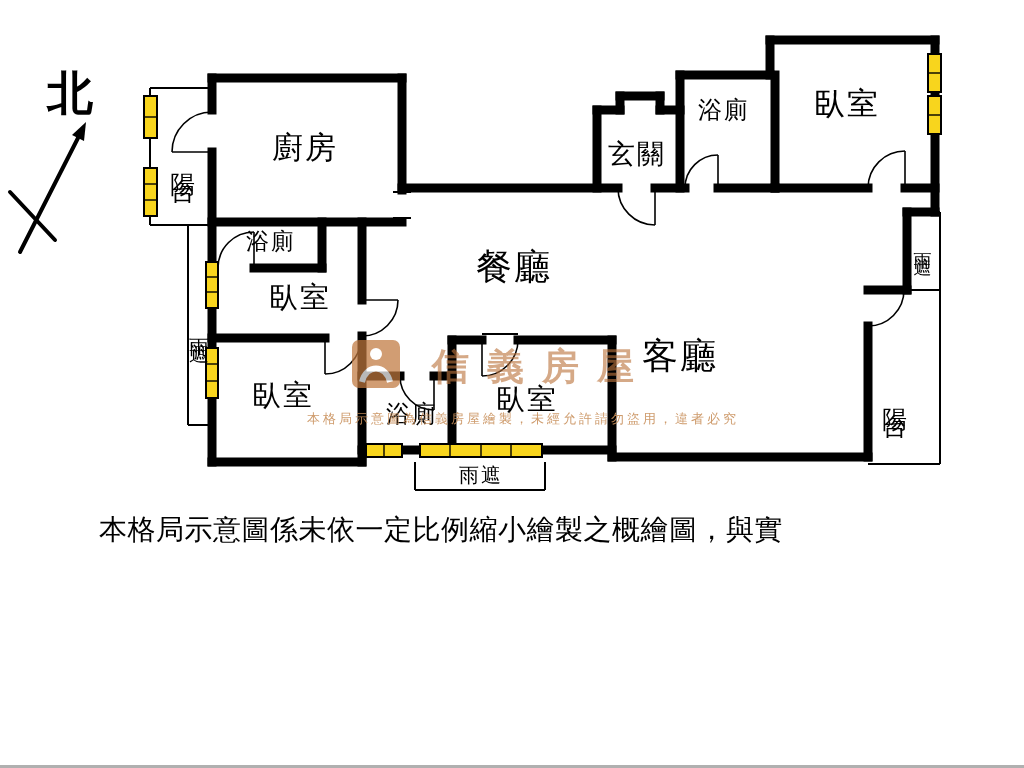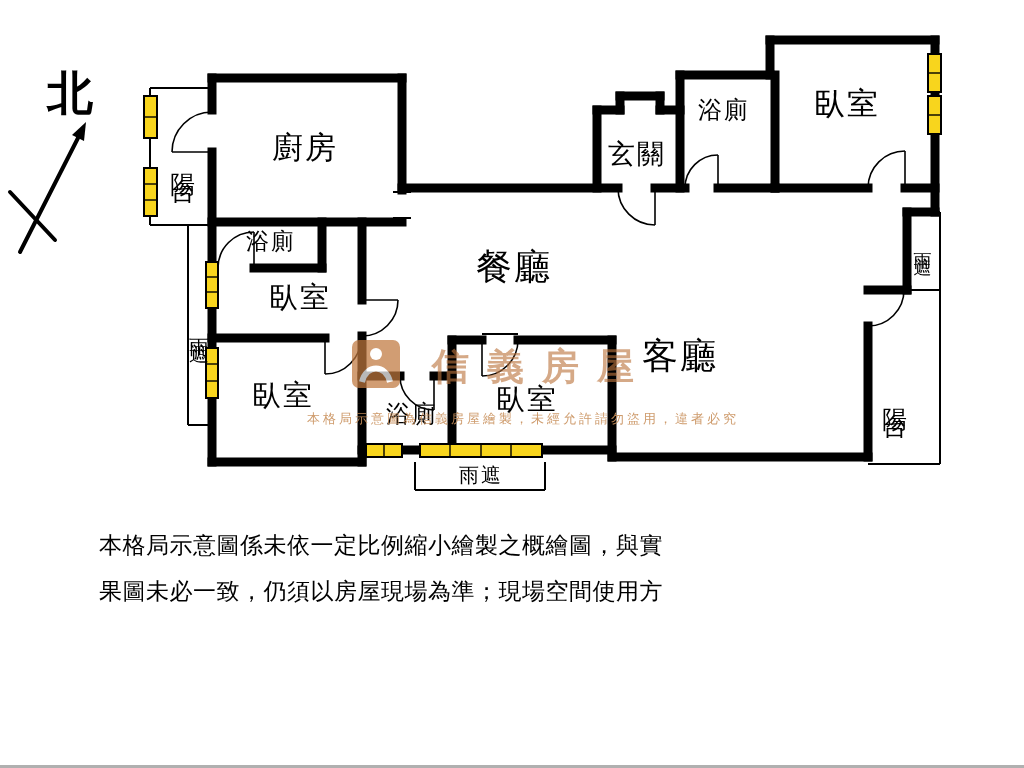--- a/index.html
+++ b/index.html
@@ -27,21 +27,21 @@
     color:rgba(188,116,62,0.62);
   }
   .wm-notice{
     position:absolute;transform:translate(-50%,-50%);
     font-size:13px;letter-spacing:3px;white-space:nowrap;
     color:rgba(201,144,92,0.9);
   }
   .disclaimer{
     position:absolute;left:99px;top:507px;width:922px;
     font-family:"Liberation Serif",serif;
-    font-size:23px;line-height:46px;color:#000;letter-spacing:0.5px;margin-top:16px;
+    font-size:28px;line-height:46px;color:#000;letter-spacing:0.5px;
   }
   .bottom-line{
     position:absolute;left:0;bottom:0;width:100%;height:3px;background:#b0b0b0;
   }
 </style>
 </head>
 <body>
 
 <svg class="plan" width="1024" height="500" viewBox="0 0 1024 500">
 
@@ -198,16 +198,15 @@
 <div class="lbl" style="left:847px;top:104px;font-size:31px">臥室</div>
 <div class="lbl v" style="left:922px;top:243px;font-size:18px">雨遮</div>
 <div class="lbl" style="left:680px;top:356px;font-size:36px">客廳</div>
 <div class="lbl v" style="left:895px;top:393px;font-size:25px">陽台</div>
 
 <div class="wm-brand" style="left:542px;top:367px">信義房屋</div>
 <div class="wm-notice" style="left:523px;top:419px">本格局示意圖為信義房屋繪製，未經允許請勿盜用，違者必究</div>
 
 <div class="disclaimer">
   <div>本格局示意圖係未依一定比例縮小繪製之概繪圖，與實</div>
-  <div>果圖未必一致，仍須以房屋現場為準；現場空間使用方</div>
 </div>
 
 <div class="bottom-line"></div>
 
 </body></html>

